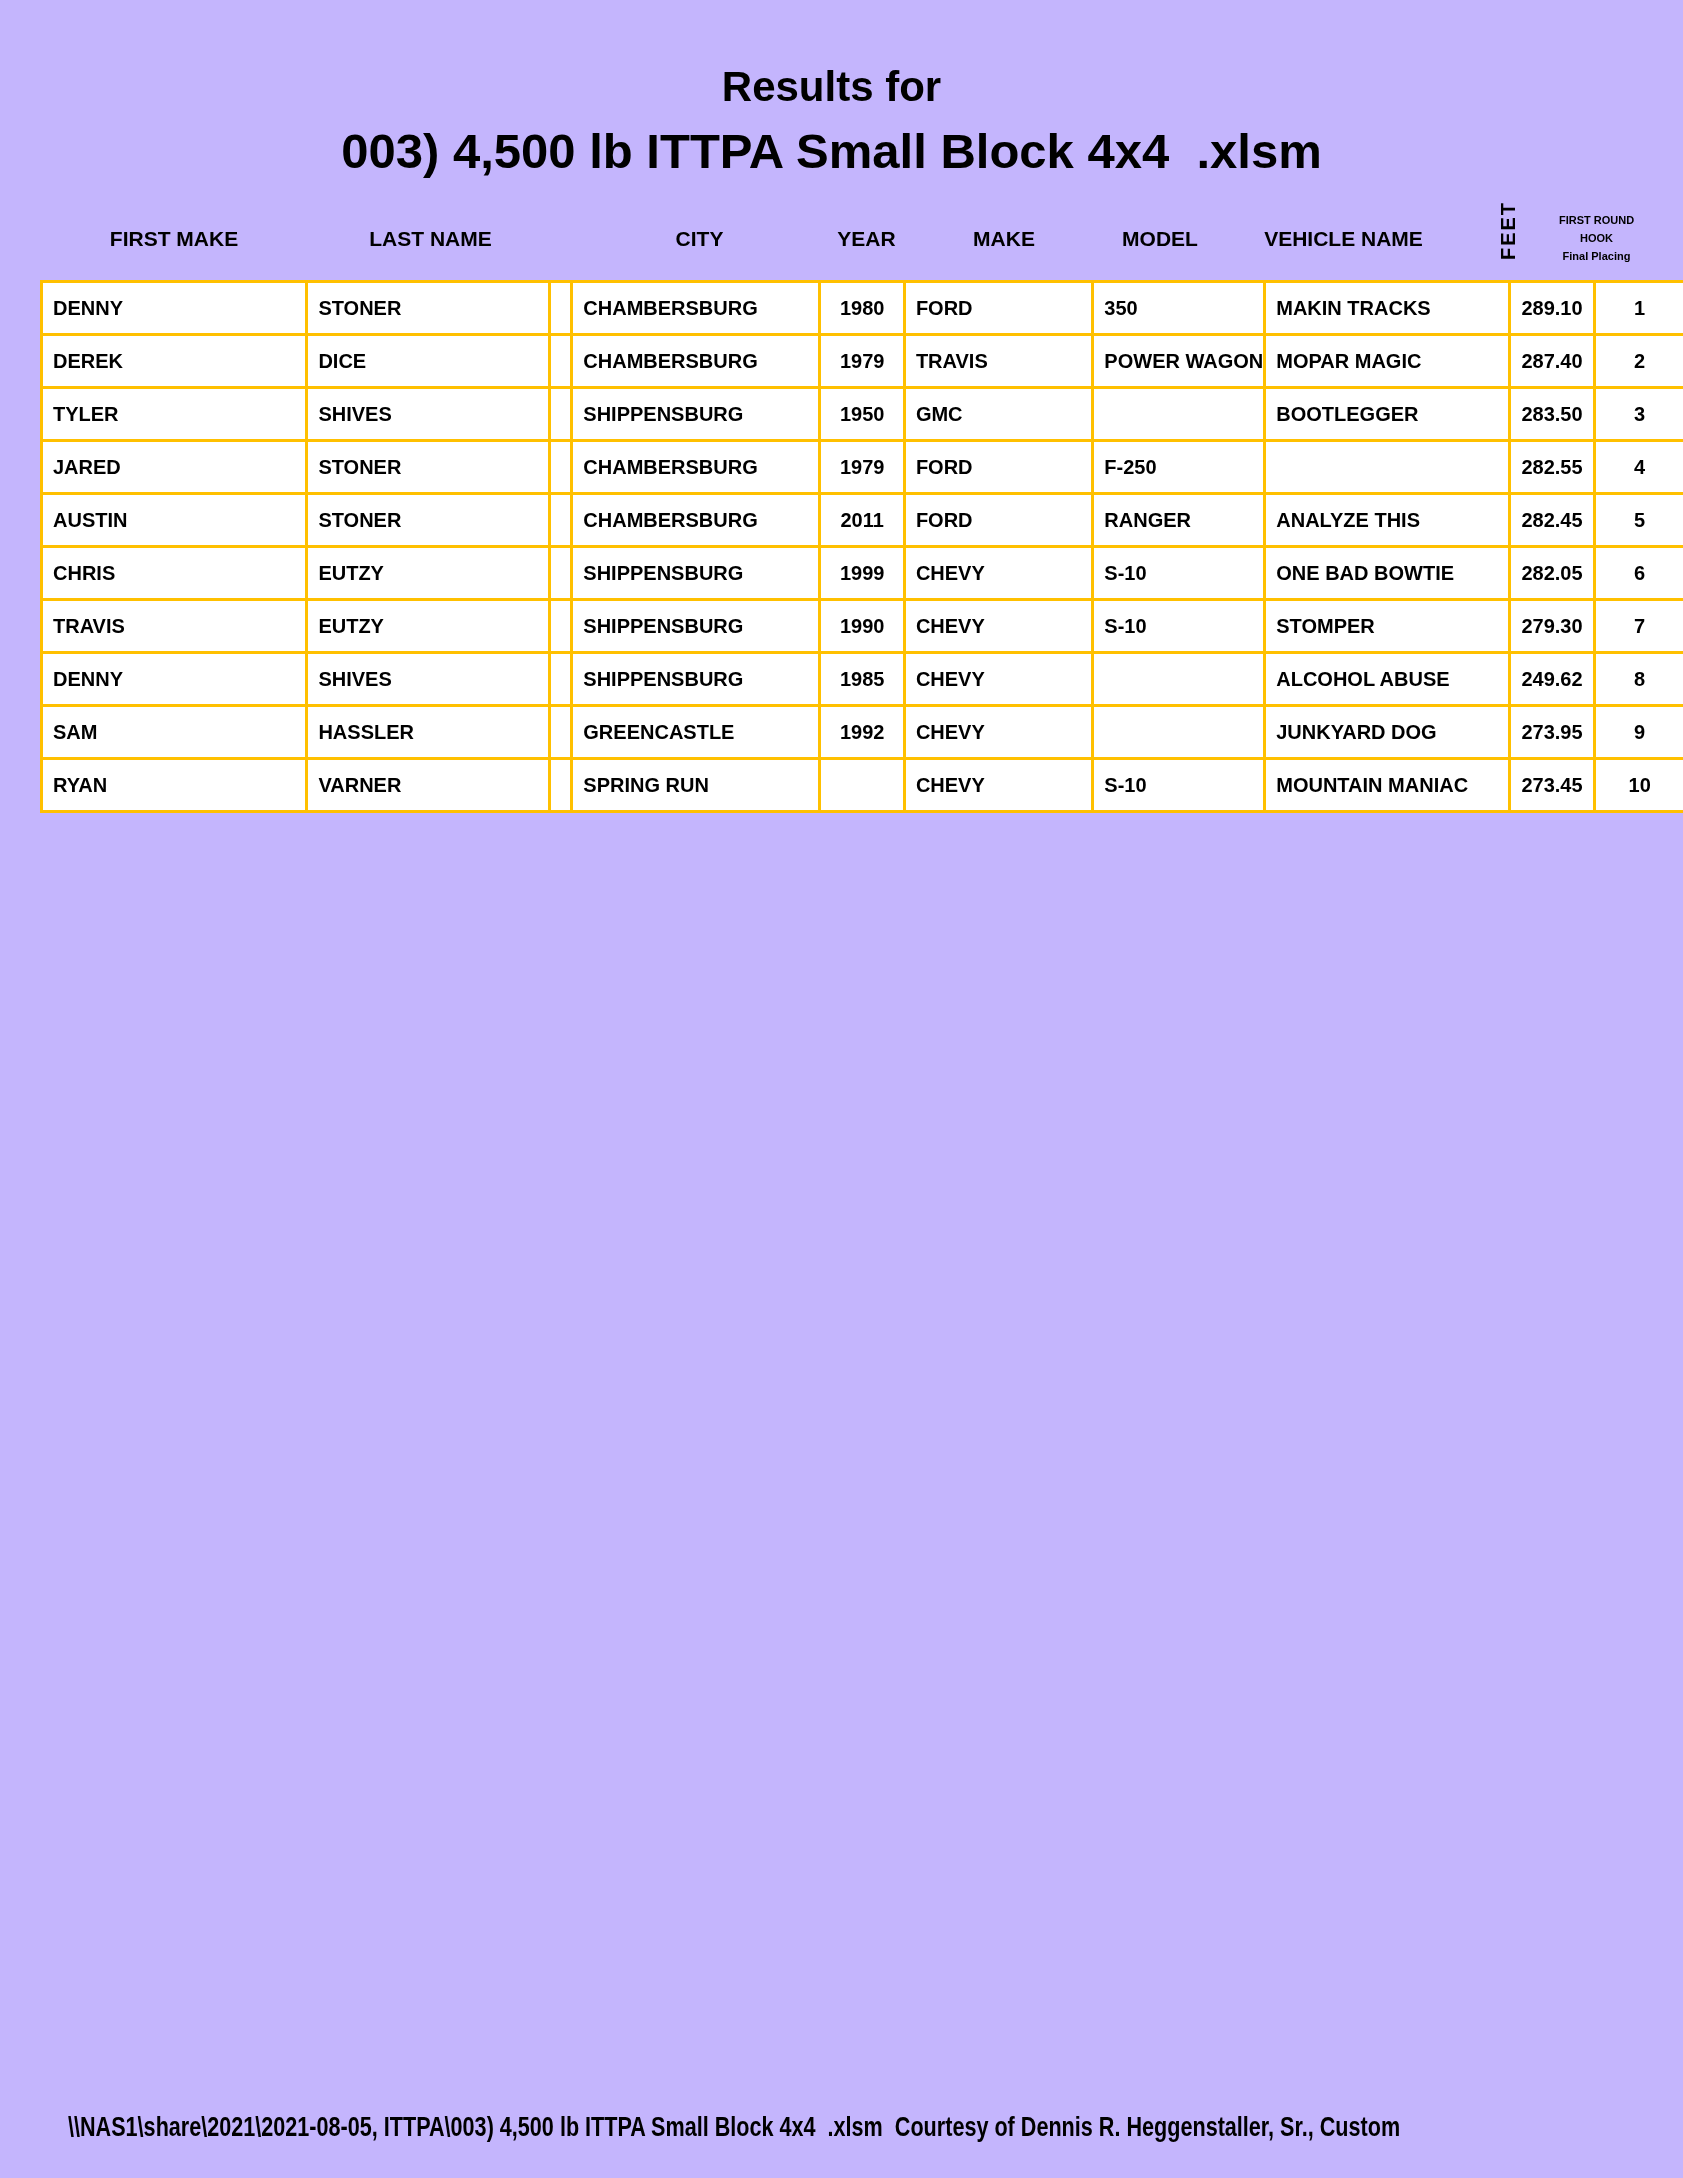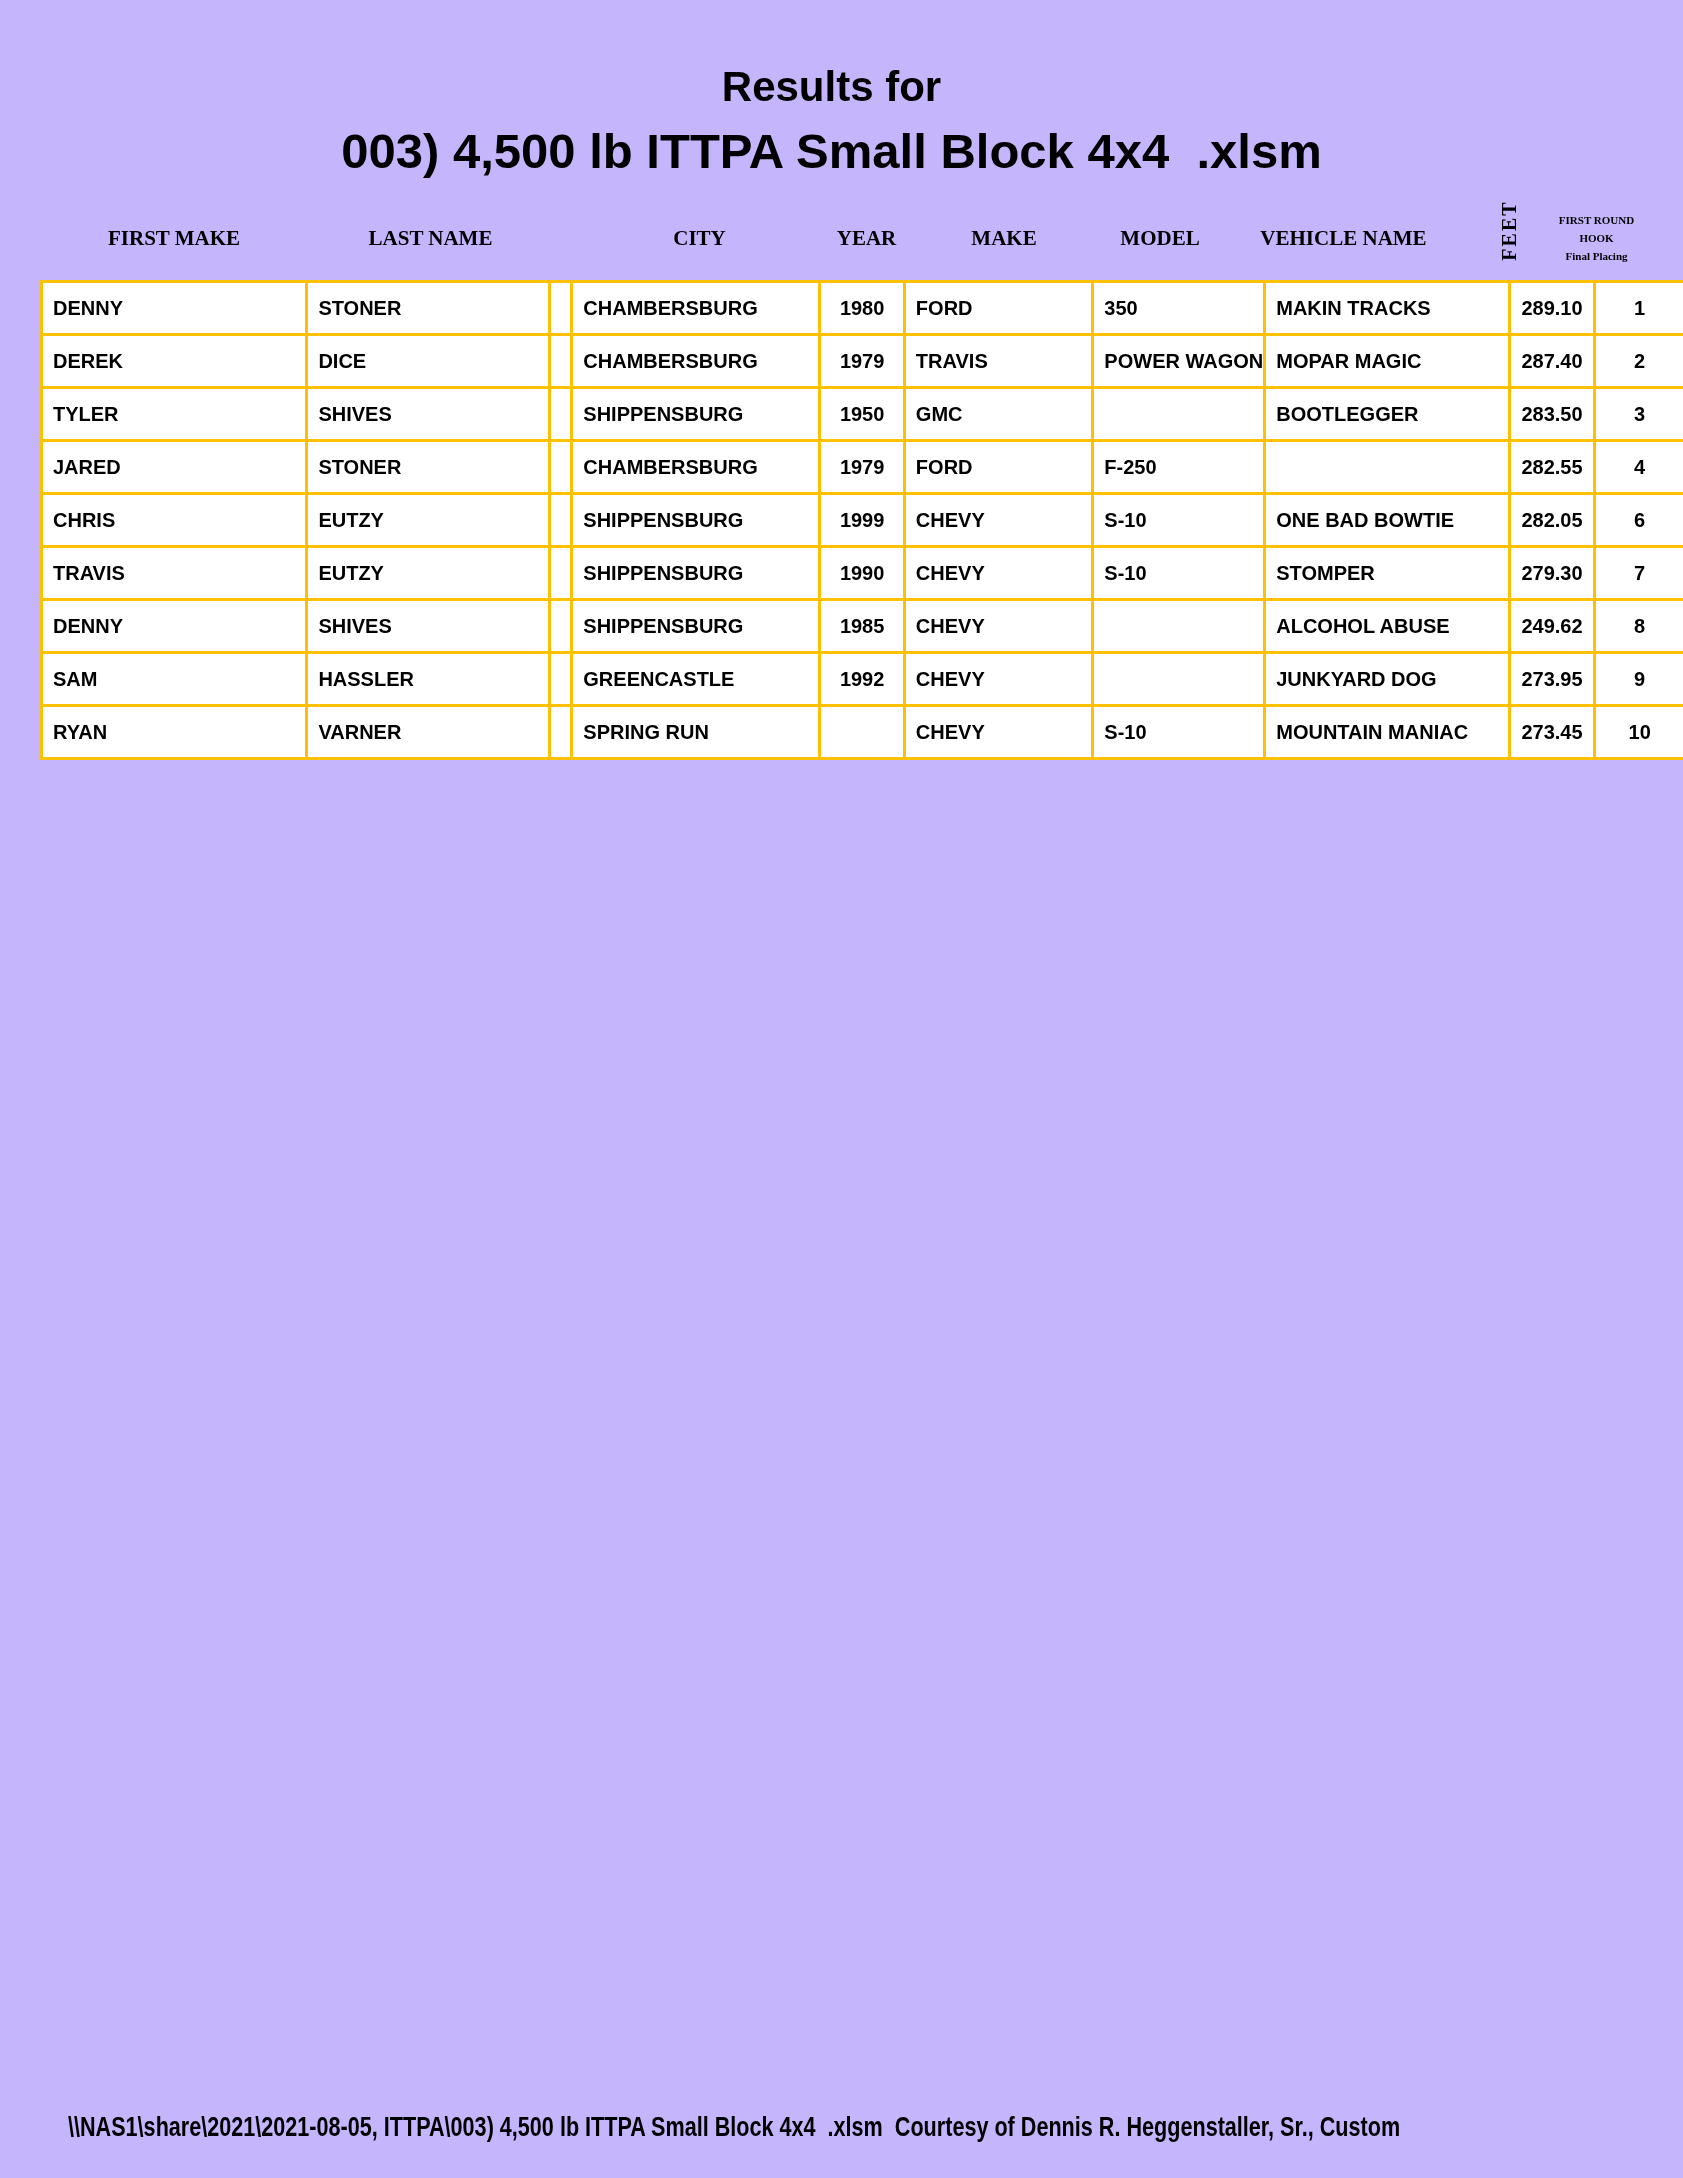--- a/index.html
+++ b/index.html
@@ -27,21 +27,21 @@
   }
   
   .hdr{
     position:absolute; left:40px; top:190px; height:87px;
     display:grid;
     grid-template-columns:268px 245px 22px 249px 85px 190px 122px 245px 86px 89px;
   }
   .hcell{
     display:flex; align-items:flex-end; justify-content:center;
     font-size:21px; font-weight:bold;
-    padding-bottom:26px; white-space:nowrap;font-family:Liberation Serif, serif;
+    padding-bottom:26px; white-space:nowrap;
   }
   .hcell.feet{
     padding-bottom:6px; align-items:center; justify-content:center;
   }
   .feet-rot{
     transform:rotate(-90deg);
     font-size:20px; font-weight:bold; letter-spacing:2px;
   }
   .hcell.hook{
     flex-direction:column; align-items:center; justify-content:flex-end;
@@ -163,20 +163,32 @@
       <td></td>
       <td>CHAMBERSBURG</td>
       <td class="center">1979</td>
       <td>FORD</td>
       <td>F-250</td>
       <td></td>
       <td class="center">282.55</td>
       <td class="center noright">4</td>
     </tr>
 
+    <tr>
+      <td>AUSTIN</td>
+      <td>STONER</td>
+      <td></td>
+      <td>CHAMBERSBURG</td>
+      <td class="center">2011</td>
+      <td>FORD</td>
+      <td>RANGER</td>
+      <td>ANALYZE THIS</td>
+      <td class="center">282.45</td>
+      <td class="center noright">5</td>
+    </tr>
 
     <tr>
       <td>CHRIS</td>
       <td>EUTZY</td>
       <td></td>
       <td>SHIPPENSBURG</td>
       <td class="center">1999</td>
       <td>CHEVY</td>
       <td>S-10</td>
       <td>ONE BAD BOWTIE</td>

